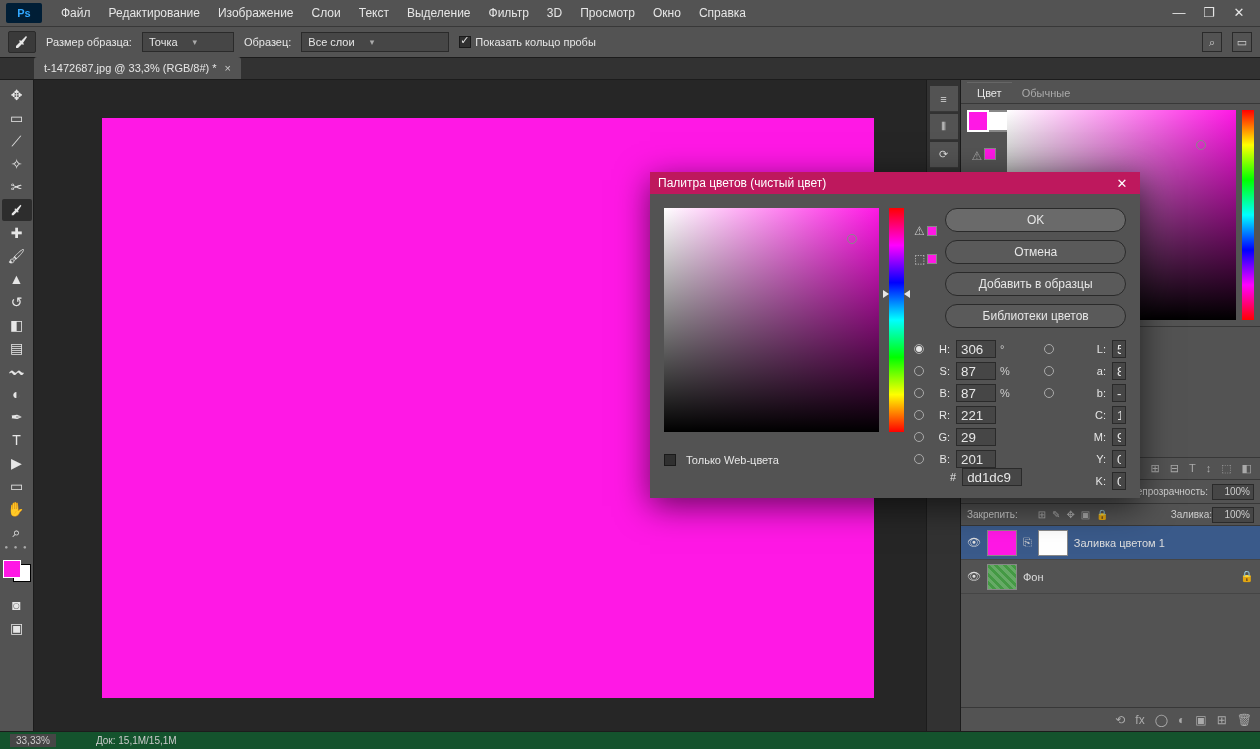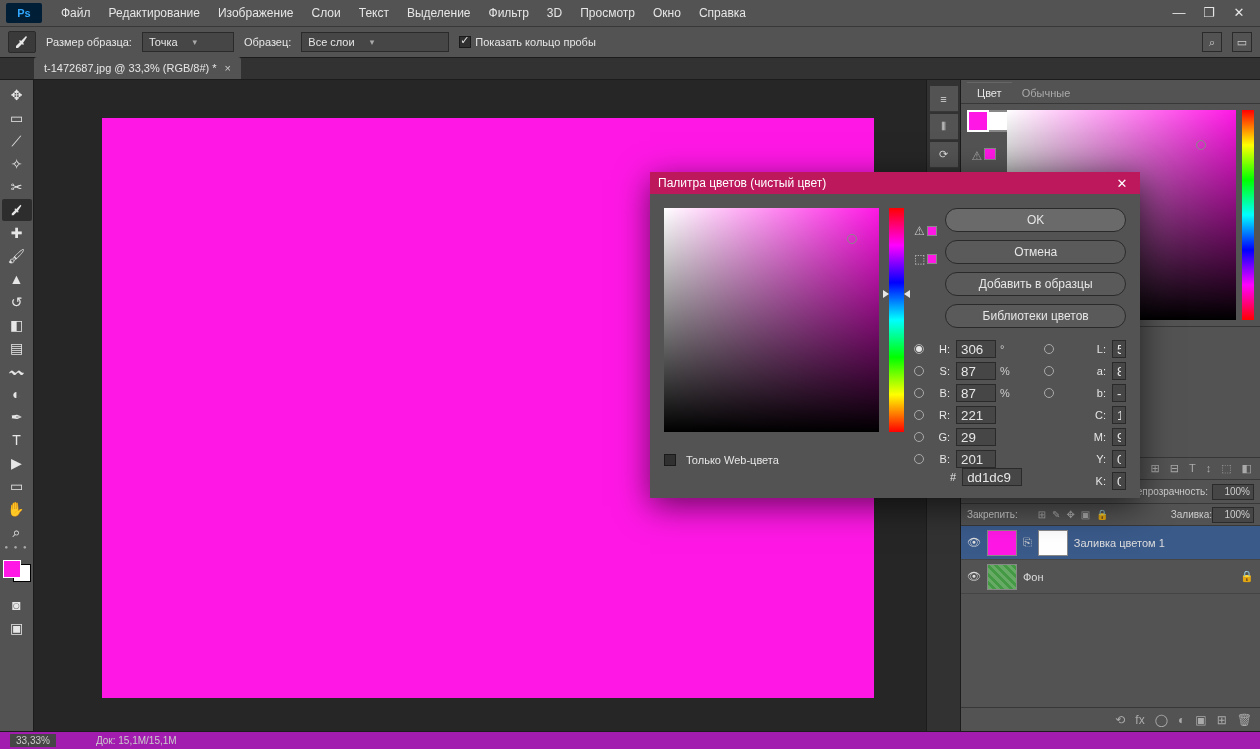--- a/index.html
+++ b/index.html
@@ -52,21 +52,21 @@
 .lockicons{display:flex;gap:6px;color:#aaa}
 .layer{height:34px;display:flex;align-items:center;padding:0 6px;gap:6px;border-bottom:1px solid #454545;font-size:11px;color:#ddd}
 .layer.sel{background:#3a5a8a}
 .eye{width:14px;text-align:center;color:#ddd}
 .thumb{width:30px;height:26px;border:1px solid #888}
 .th-pink{background:#ff18e5}
 .th-mask{background:#fff}
 .th-img{background:repeating-linear-gradient(45deg,#6a6,#6a6 3px,#494 3px,#494 6px)}
 .lock{margin-left:auto;color:#aaa}
 .layer-bottom{height:24px;display:flex;align-items:center;justify-content:flex-end;gap:10px;padding:0 8px;border-top:1px solid #383838;color:#aaa;font-size:12px}
-.statusbar{height:18px;background:#a21caf;border-top:1px solid #1c1c1c;display:flex;align-items:center;padding:0 10px;gap:40px;font-size:10px;color:#ccc}
+.statusbar{height:18px;background:#14532d;border-top:1px solid #1c1c1c;display:flex;align-items:center;padding:0 10px;gap:40px;font-size:10px;color:#ccc}
 .sb-val{background:#464646;padding:1px 6px}
 
 .dialog{position:absolute;left:650px;top:172px;width:490px;height:326px;background:#535353;box-shadow:0 8px 32px rgba(0,0,0,.6)}
 .dlg-title{height:22px;background:#be185d;color:#fff;display:flex;align-items:center;padding:0 8px;font-size:12px;justify-content:space-between}
 .dlg-x{width:20px;text-align:center;font-size:13px;cursor:default}
 .dlg-body{display:flex;padding:14px;gap:10px}
 .dlg-field{width:224px;height:224px;background:linear-gradient(to bottom,transparent,#000),linear-gradient(to right,#fff,#ff18e5);position:relative}
 .dlg-cursor{width:10px;height:10px;border:1px solid #888;border-radius:50%;position:absolute;right:22px;top:26px}
 .dlg-hue{width:16px;height:224px;background:linear-gradient(to bottom,#f00,#f0f,#00f,#0ff,#0f0,#ff0,#f00);position:relative}
 .dlg-hue::before,.dlg-hue::after{content:"";position:absolute;top:82px;width:0;height:0;border-top:4px solid transparent;border-bottom:4px solid transparent}

